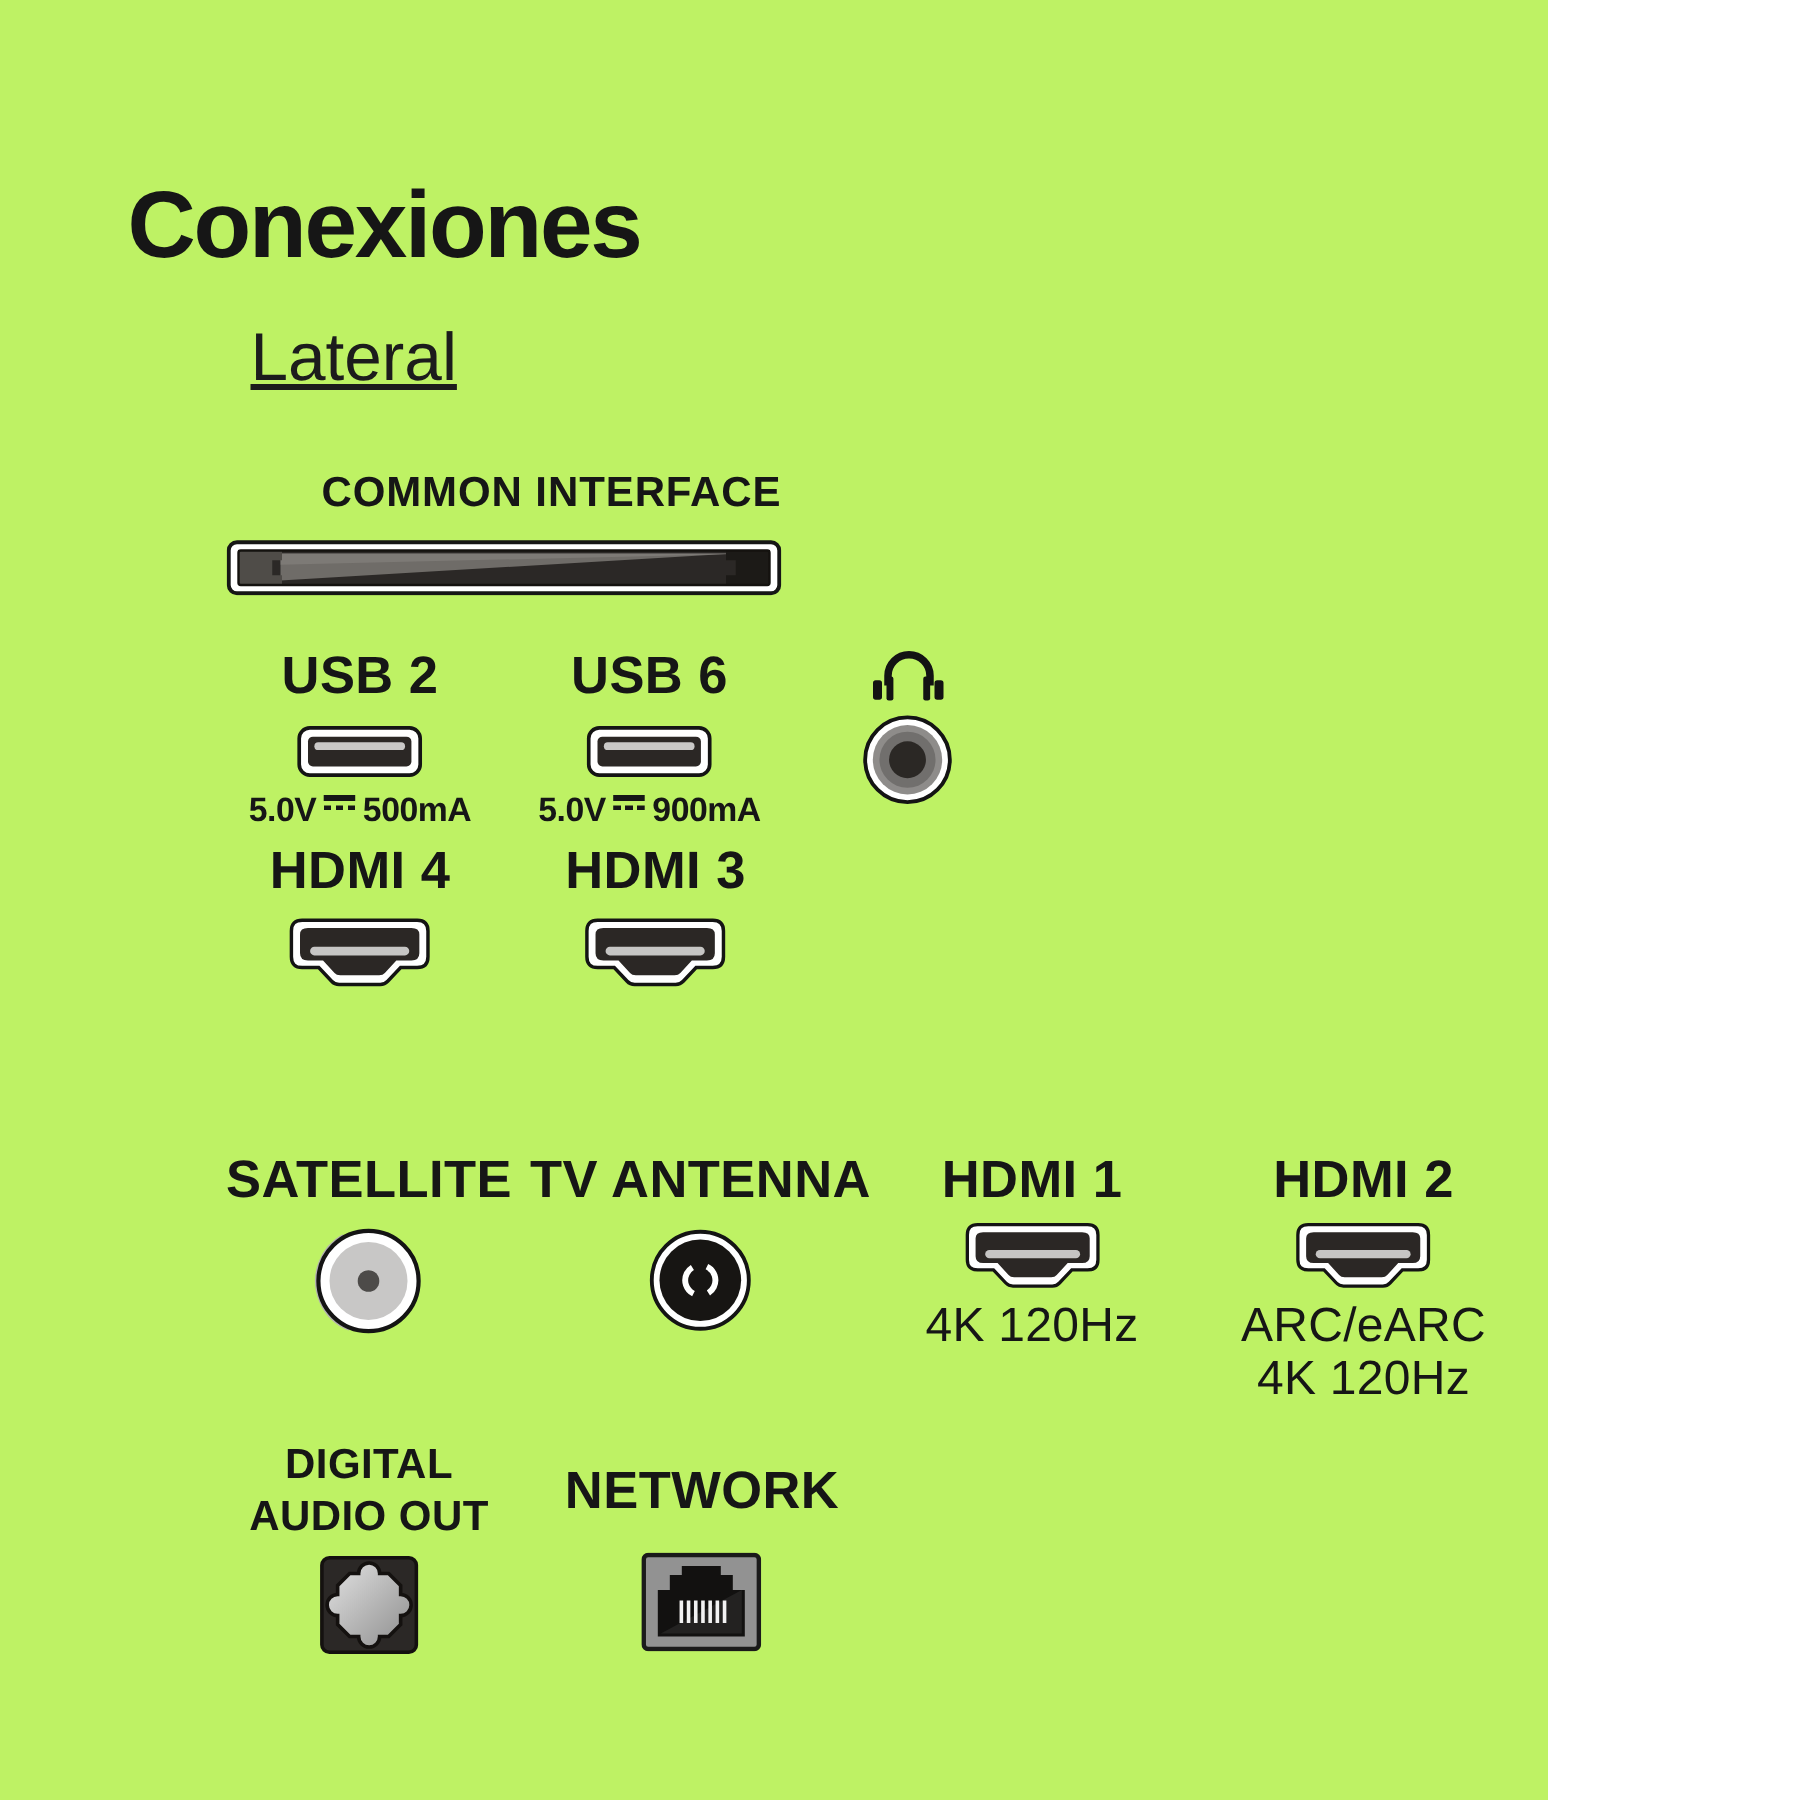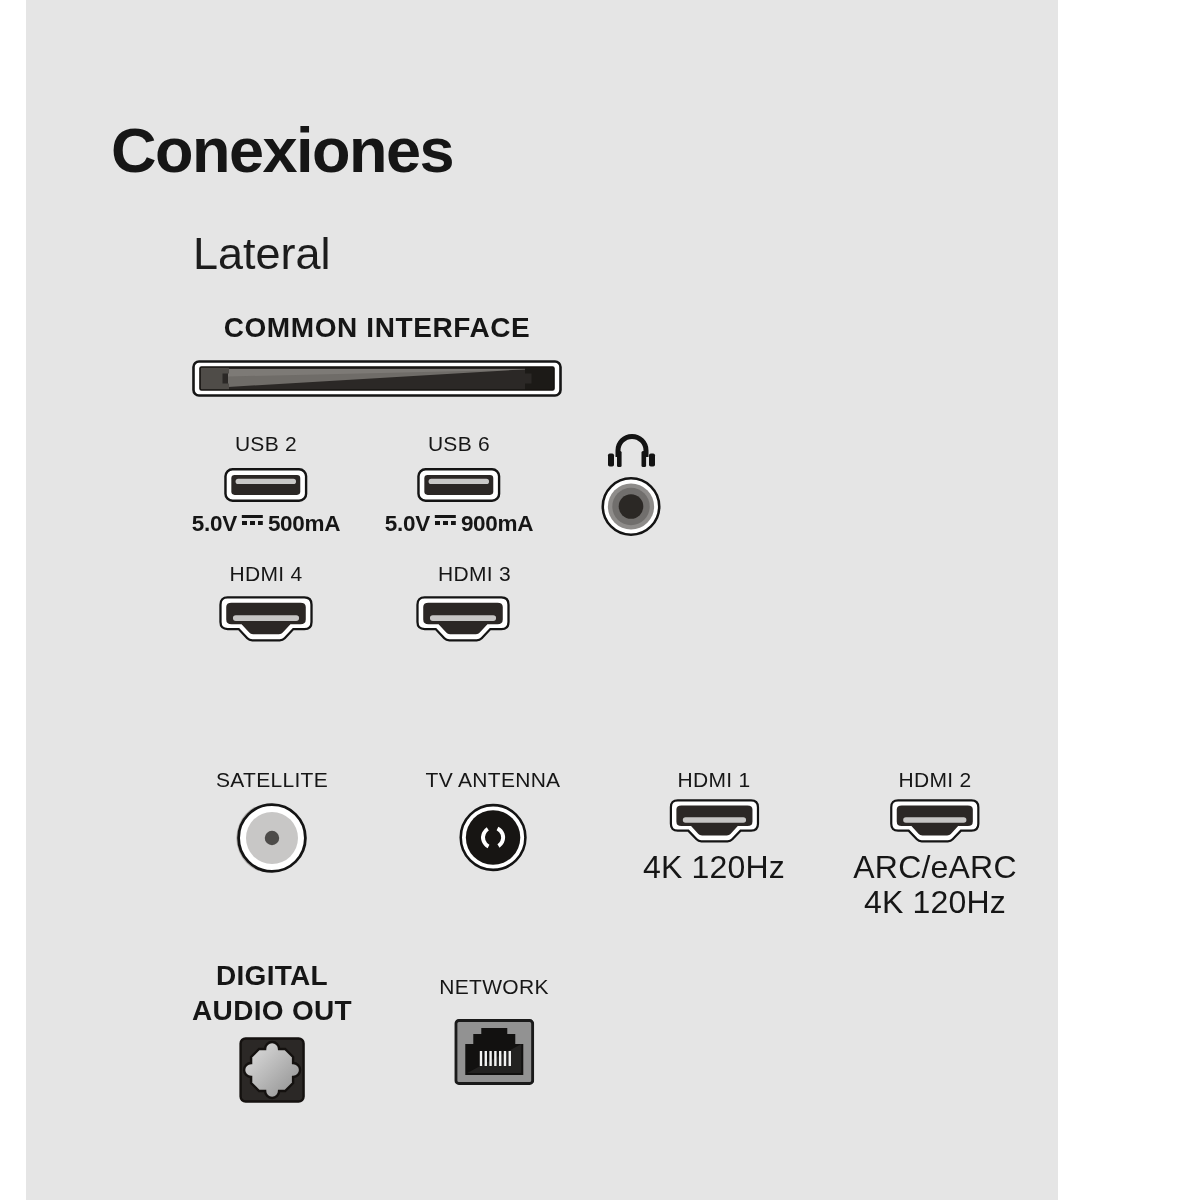--- a/index.html
+++ b/index.html
@@ -1,46 +1,46 @@
 <!DOCTYPE html>
 <html><head>
 <meta charset="utf-8">
 <style>
   html,body{margin:0;padding:0;background:#ffffff;}
   .canvas{
-    position:relative;width:1032px;height:1200px;background:#e5e5e5;
-    font-family:"Liberation Sans",sans-serif;color:#161616;overflow:hidden;margin-left:26px;
+    position:relative;width:1032px;height:1200px;background:#bef264;
+    font-family:"Liberation Sans",sans-serif;color:#161616;overflow:hidden;
   }
   .abs{position:absolute;}
   .col{position:absolute;display:flex;flex-direction:column;align-items:center;transform:translateX(-50%);}
   .h1{font-size:63px;font-weight:700;letter-spacing:-1.5px;line-height:1.1;white-space:nowrap;}
   .h2{font-size:45px;font-weight:400;color:#1c1c1c;line-height:1.1;white-space:nowrap;}
-  .port-label{font-size:21px;font-weight:400;letter-spacing:.3px;line-height:1.1;white-space:nowrap;text-align:center;}
+  .port-label{font-size:35px;font-weight:700;letter-spacing:.3px;line-height:1.1;white-space:nowrap;text-align:center;}
   .big-label{font-size:28px;font-weight:700;letter-spacing:.6px;line-height:1.1;white-space:nowrap;}
   .two-line{font-size:28px;font-weight:700;letter-spacing:.3px;line-height:1.24;text-align:center;white-space:nowrap;}
   .rating{display:flex;align-items:flex-start;font-size:22.5px;font-weight:700;letter-spacing:-.3px;margin-top:9px;white-space:nowrap;}
   .sub{font-size:32px;font-weight:400;letter-spacing:.2px;line-height:1.0;margin-top:8px;text-align:center;white-space:nowrap;}
   .sub + .sub{margin-top:3px;}
   
   .dc{display:inline-block;width:25px;height:16px;position:relative;margin:0 3px;top:1px;}
   .dc::before{content:"";position:absolute;left:2px;right:2px;top:2.5px;height:3.6px;background:#161616;}
   .dc::after{content:"";position:absolute;left:2px;right:2px;top:9.2px;height:3.6px;
     background:repeating-linear-gradient(90deg,#161616 0 5px,transparent 5px 8px);}
   svg{display:block;}
 </style>
 </head>
 <body>
 
 <div class="canvas">
 
   <div class="abs h1" style="left:85px;top:116px;">Conexiones</div>
 
-  <div class="abs h2" style="left:167px;top:229px;">Lateral</div>
+  <div class="abs h2" style="left:167px;top:213px;text-decoration:underline;">Lateral</div>
 
-  <div class="col" style="left:351px;top:313px;">
+  <div class="col" style="left:336px;top:313px;align-items:flex-end;">
     <div class="big-label">COMMON INTERFACE</div>
     <svg width="370" height="37" viewBox="0 0 370 37" style="margin-top:16px;">
       <rect x="1.5" y="1.5" width="367" height="34" rx="5.5" fill="#ffffff" stroke="#161616" stroke-width="2.6"></rect>
       <rect x="8" y="7" width="354" height="23" rx="1.5" fill="#2b2826"></rect>
       <polygon points="36,9 338,9 36,27" fill="#6f6c68"></polygon>
       <polygon points="36,9 356,9 36,16.5" fill="#8b8884" opacity="0.5"></polygon>
       <path d="M8,7 H37 V13.5 H30.5 V23.5 H37 V30 H8 Z" fill="#4f4c48"></path>
       <path d="M362,7 H333 V13.5 H339.5 V23.5 H333 V30 H362 Z" fill="#1c1a17"></path>
       <rect x="8" y="7" width="354" height="23" rx="1.5" fill="none" stroke="#14120f" stroke-width="1.6"></rect>
     </svg>
@@ -92,21 +92,21 @@
 
   <div class="col" style="left:240px;top:562px;">
     <div class="port-label">HDMI 4</div>
     <svg width="96" height="46" viewBox="0 0 100 48" style="margin-top:11px;">
       <path d="M10,1.5 H90 Q97.5,1.5 97.5,9 V27 Q97.5,34.5 90,34.5 H78.5 L69.5,44 Q67.5,46.2 64.3,46.2 H35.7 Q32.5,46.2 30.5,44 L21.5,34.5 H10 Q2.5,34.5 2.5,27 V9 Q2.5,1.5 10,1.5 Z" fill="#ffffff" stroke="#141414" stroke-width="2.4"></path>
       <path d="M14,7 H86 Q91.5,7 91.5,11.5 V24.5 Q91.5,29.5 86,29.5 H75.5 L67.5,38.2 Q66.2,39.8 63.5,39.8 H36.5 Q33.8,39.8 32.5,38.2 L24.5,29.5 H14 Q8.5,29.5 8.5,24.5 V11.5 Q8.5,7 14,7 Z" fill="#2b2725"></path>
       <rect x="15.5" y="20" width="69" height="6" rx="3" fill="#c6c5c4"></rect>
     </svg>
   </div>
 
-  <div class="col" style="left:437px;top:562px;align-items:flex-end;">
+  <div class="col" style="left:437px;top:562px;">
     <div class="port-label">HDMI 3</div>
     <svg width="96" height="46" viewBox="0 0 100 48" style="margin-top:11px;">
       <path d="M10,1.5 H90 Q97.5,1.5 97.5,9 V27 Q97.5,34.5 90,34.5 H78.5 L69.5,44 Q67.5,46.2 64.3,46.2 H35.7 Q32.5,46.2 30.5,44 L21.5,34.5 H10 Q2.5,34.5 2.5,27 V9 Q2.5,1.5 10,1.5 Z" fill="#ffffff" stroke="#141414" stroke-width="2.4"></path>
       <path d="M14,7 H86 Q91.5,7 91.5,11.5 V24.5 Q91.5,29.5 86,29.5 H75.5 L67.5,38.2 Q66.2,39.8 63.5,39.8 H36.5 Q33.8,39.8 32.5,38.2 L24.5,29.5 H14 Q8.5,29.5 8.5,24.5 V11.5 Q8.5,7 14,7 Z" fill="#2b2725"></path>
       <rect x="15.5" y="20" width="69" height="6" rx="3" fill="#c6c5c4"></rect>
     </svg>
   </div>
 
 
   <div class="col" style="left:246px;top:768px;">

